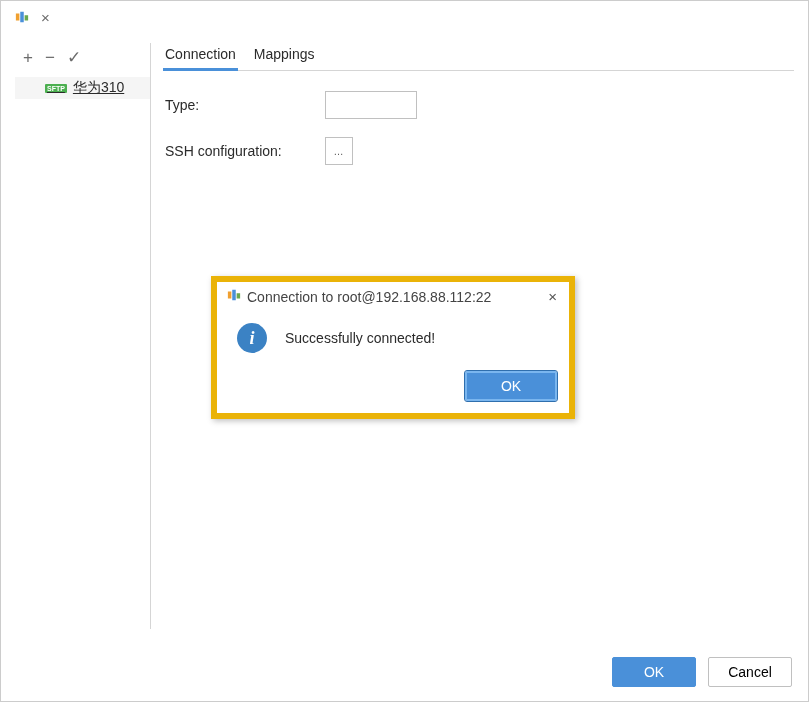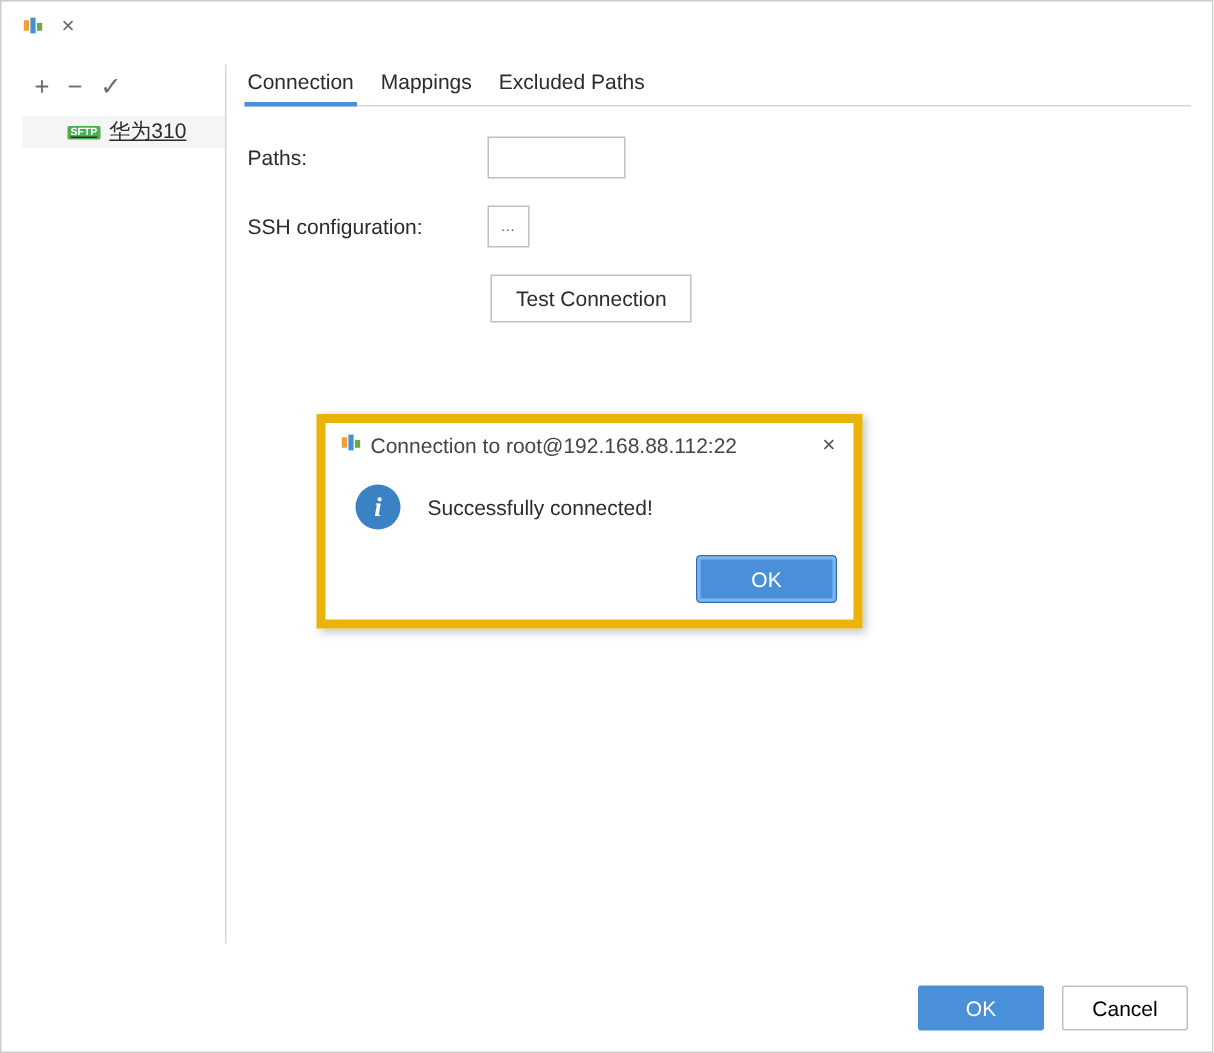--- a/index.html
+++ b/index.html
@@ -276,37 +276,35 @@
           <span class="sftp-badge">SFTP</span>
           <span class="server-name">华为310</span>
         </div>
       </div>
     </div>
 
     <div class="right-panel">
       <div class="tabs">
         <div class="tab active">Connection</div>
         <div class="tab">Mappings</div>
-        <div class="tab">Excluded Paths</div>
       </div>
 
       <div class="form">
         <div class="form-row">
-          <span class="form-label">Paths:</span>
+          <span class="form-label">Type:</span>
           <div class="field-box type-field">
             <span></span>
           </div>
         </div>
 
         <div class="form-row">
           <span class="form-label">SSH configuration:</span>
           <div class="browse-btn">…</div>
         </div>
 
-        <div class="test-btn">Test Connection</div>
       </div>
     </div>
 
   </div>
 
   <div class="bottom-bar">
     <button class="btn primary">OK</button>
     <button class="btn">Cancel</button>
   </div>
 

